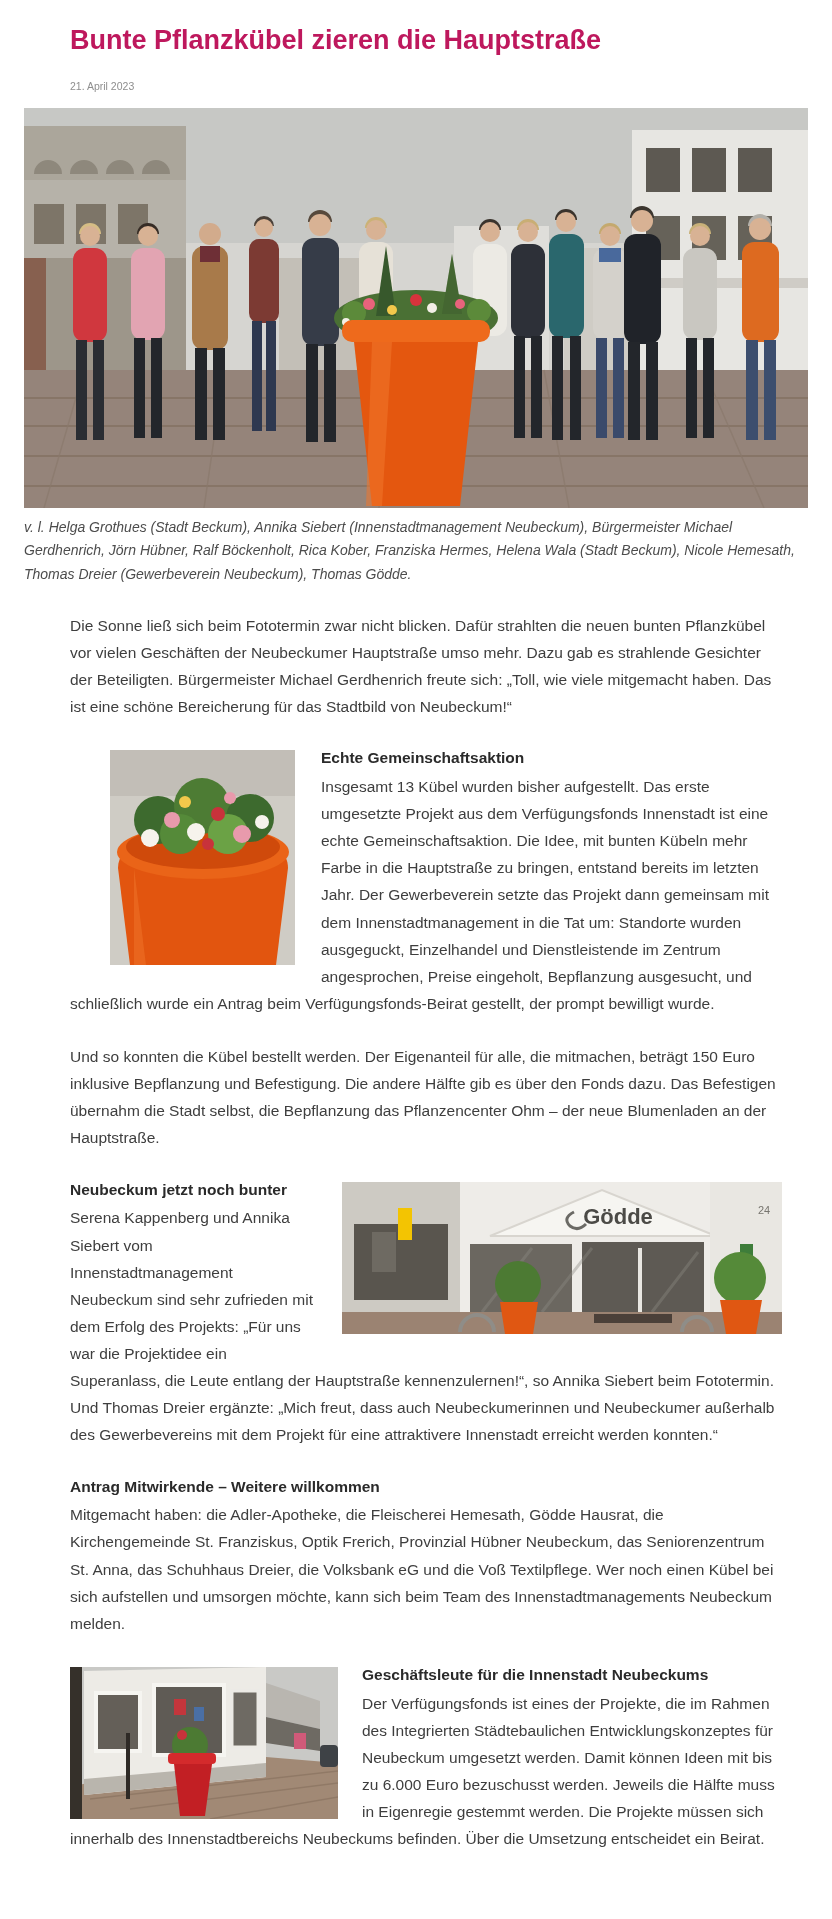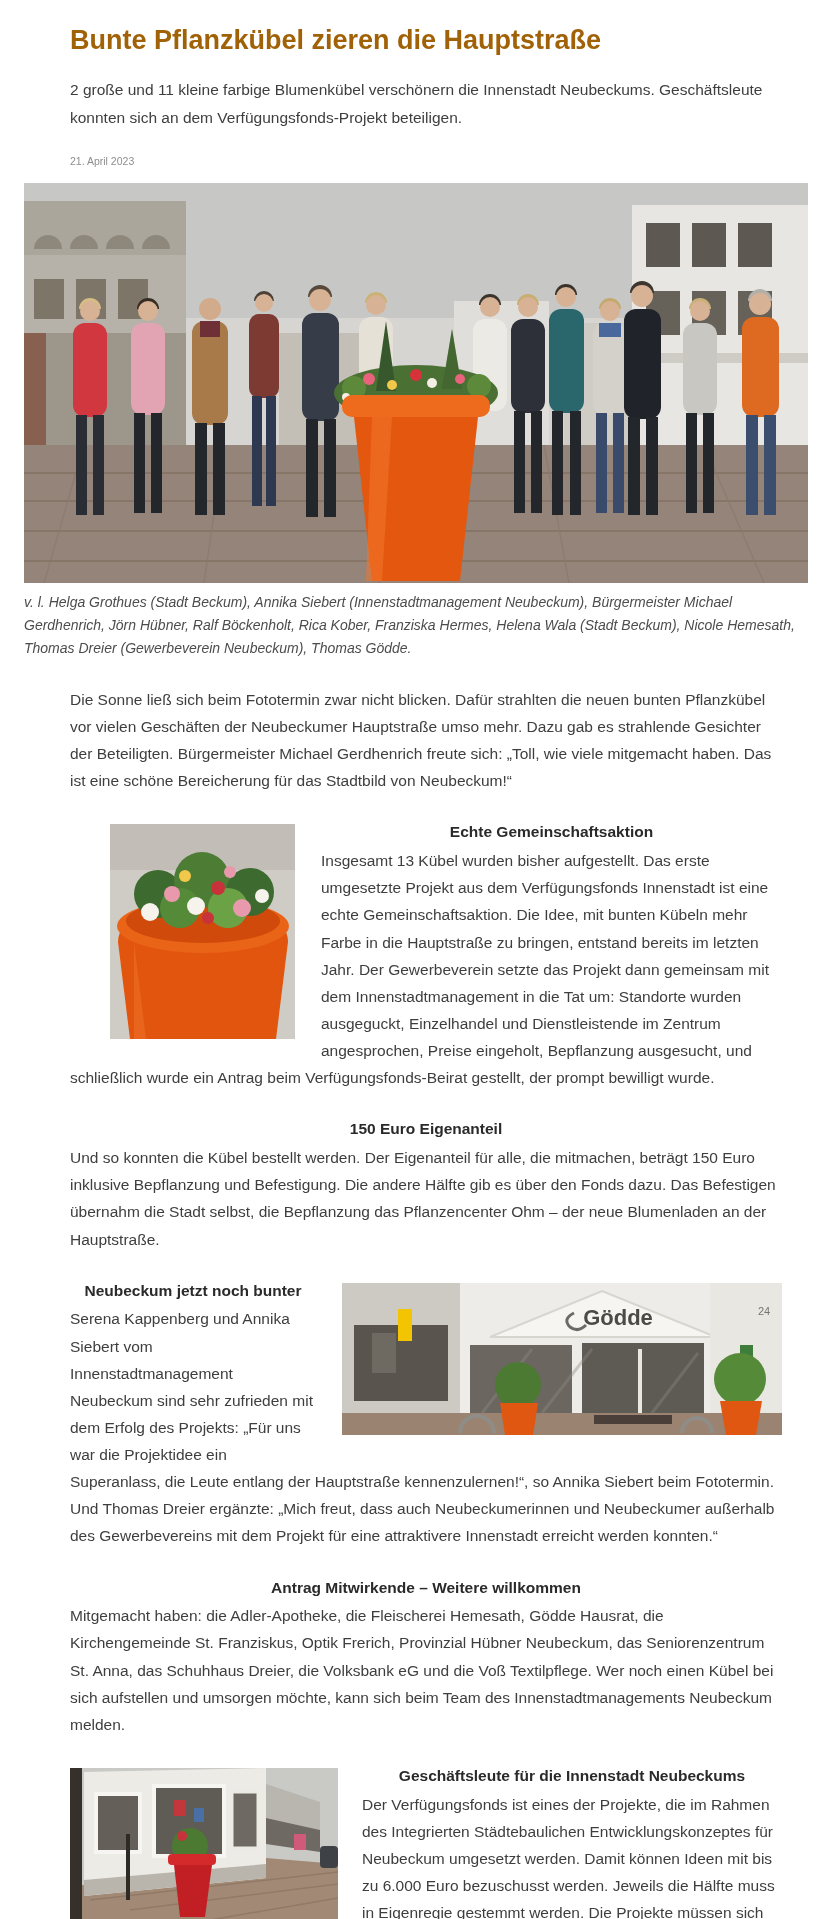--- a/index.html
+++ b/index.html
@@ -1,46 +1,45 @@
 <!DOCTYPE html>
 <html lang="de"><head>
 <meta charset="utf-8">
 <style>
   html,body{margin:0;padding:0;background:#ffffff;}
   body{font-family:"Liberation Sans", sans-serif;color:#3e3e3e;}
   .page{width:832px;margin:0 auto;background:#fff;}
   .inner{padding:18px 0 10px 0;}
-  h1{font-size:27px;line-height:1.2;font-weight:700;color:#a16207;margin:6px 50px 0 70px;}
+  h1{font-size:27px;line-height:1.2;font-weight:700;color:#be185d;margin:6px 50px 0 70px;}
   .subtitle{font-size:15.5px;line-height:1.75;margin:20px 50px 0 70px;color:#3e3e3e;}
   .date{font-size:10.5px;color:#8e8e8e;margin:24px 50px 0 70px;}
   figure{margin:0;padding:0;}
   .hero{margin:16px 24px 0 24px;}
   .hero svg{display:block;width:784px;height:400px;}
   .caption{font-size:14px;font-style:italic;color:#4c4c4c;line-height:1.65;margin:8px 30px 0 24px;}
   .content{margin:26px 50px 4px 70px;font-size:15.5px;line-height:1.75;}
   .content p{margin:0;}
-  h2{font-size:15.5px;font-weight:700;color:#2a2a2a;margin:0 0 2px 0;line-height:1.6;text-align:center;}
+  h2{font-size:15.5px;font-weight:700;color:#2a2a2a;margin:0 0 2px 0;line-height:1.6;}
   section{margin-top:26px;}
   section::after{content:"";display:block;clear:both;}
   .img-left{float:left;margin:4px 26px 6px 40px;}
   .img-left svg{display:block;width:185px;height:215px;}
   .img-right{float:right;margin:4px 0 10px 26px;}
   .img-right svg{display:block;width:440px;height:152px;}
   .img-left2{float:left;margin:4px 24px 6px 0;}
   .img-left2 svg{display:block;width:268px;height:152px;}
 </style>
 </head>
 <body>
 
 <div class="page">
   <article class="inner">
 
     <h1>Bunte Pflanzkübel zieren die Hauptstraße</h1>
 
-    <p class="subtitle">2 große und 11 kleine farbige Blumenkübel verschönern die Innenstadt Neubeckums. Geschäftsleute konnten sich an dem Verfügungsfonds-Projekt beteiligen.</p>
 
     <p class="date">21. April 2023</p>
 
     <figure class="hero">
       <svg viewBox="0 0 784 400" preserveAspectRatio="none">
         <rect width="784" height="400" fill="#c7c8c5"></rect>
 
         <rect x="150" y="135" width="480" height="130" fill="#d6d5d1"></rect>
         <rect x="255" y="150" width="110" height="112" fill="#c3bfb7"></rect>
         <rect x="430" y="118" width="95" height="144" fill="#dfdeda"></rect>
@@ -224,21 +223,20 @@
               <circle cx="75" cy="52" r="6" fill="#f2c84b"></circle>
               <circle cx="120" cy="48" r="6" fill="#e89aac"></circle>
               <circle cx="98" cy="94" r="6" fill="#c8323b"></circle>
           </svg>
         </figure>
         <h2>Echte Gemeinschaftsaktion</h2>
         <p>Insgesamt 13 Kübel wurden bisher aufgestellt. Das erste umgesetzte Projekt aus dem Verfügungsfonds Innenstadt ist eine echte Gemeinschaftsaktion. Die Idee, mit bunten Kübeln mehr Farbe in die Hauptstraße zu bringen, entstand bereits im letzten Jahr. Der Gewerbeverein setzte das Projekt dann gemeinsam mit dem Innenstadtmanagement in die Tat um: Standorte wurden ausgeguckt, Einzelhandel und Dienstleistende im Zentrum angesprochen, Preise eingeholt, Bepflanzung ausgesucht, und schließlich wurde ein Antrag beim Verfügungsfonds-Beirat gestellt, der prompt bewilligt wurde.</p>
       </section>
 
       <section>
-        <h2>150 Euro Eigenanteil</h2>
         <p>Und so konnten die Kübel bestellt werden. Der Eigenanteil für alle, die mitmachen, beträgt 150 Euro inklusive Bepflanzung und Befestigung. Die andere Hälfte gib es über den Fonds dazu. Das Befestigen übernahm die Stadt selbst, die Bepflanzung das Pflanzencenter Ohm – der neue Blumenladen an der Hauptstraße.</p>
       </section>
 
       <section>
         <figure class="img-right">
           <svg viewBox="0 0 440 152" preserveAspectRatio="none">
             <rect width="440" height="152" fill="#d9d7d2"></rect>
             <rect x="0" y="0" width="120" height="152" fill="#cdcac3"></rect>
             <rect x="12" y="42" width="94" height="76" fill="#59554e"></rect>
             <rect x="30" y="50" width="24" height="40" fill="#6e6a62"></rect>

